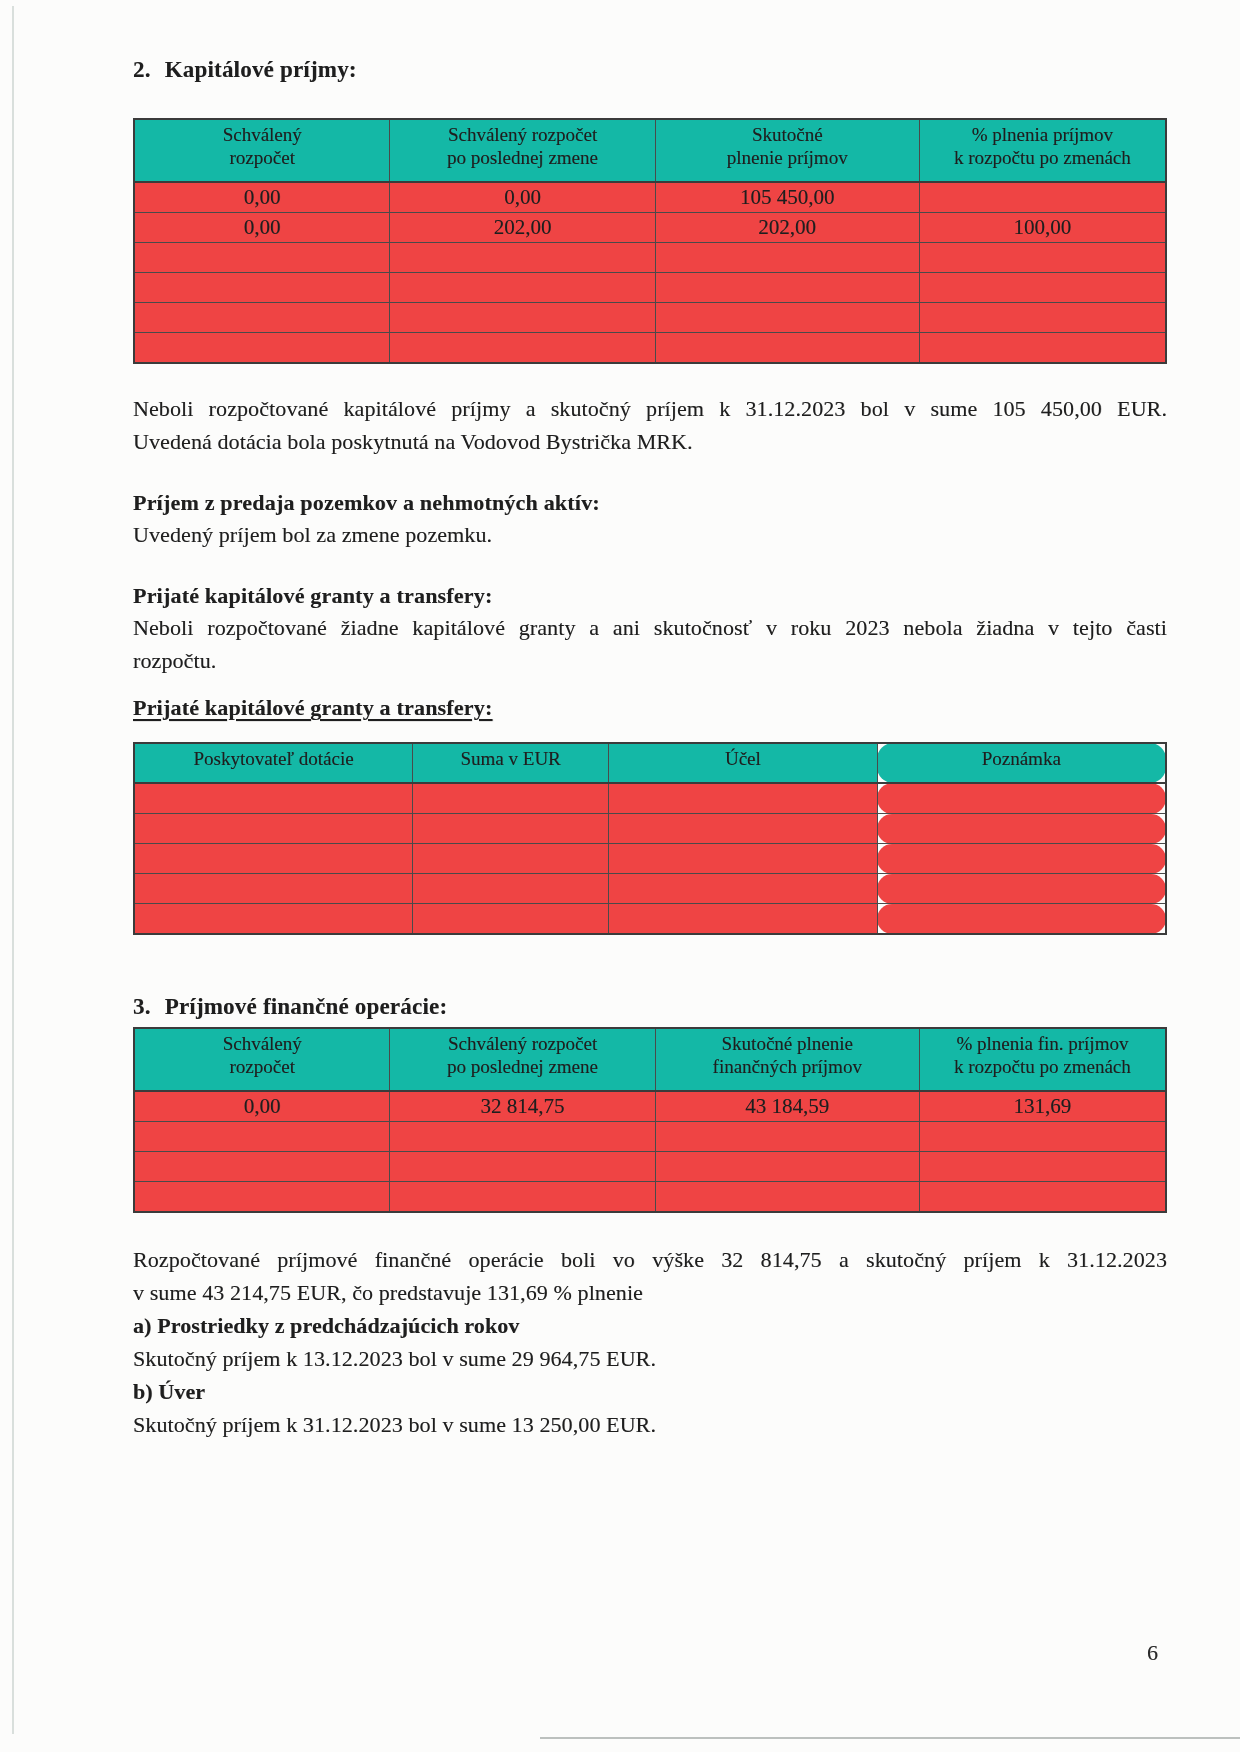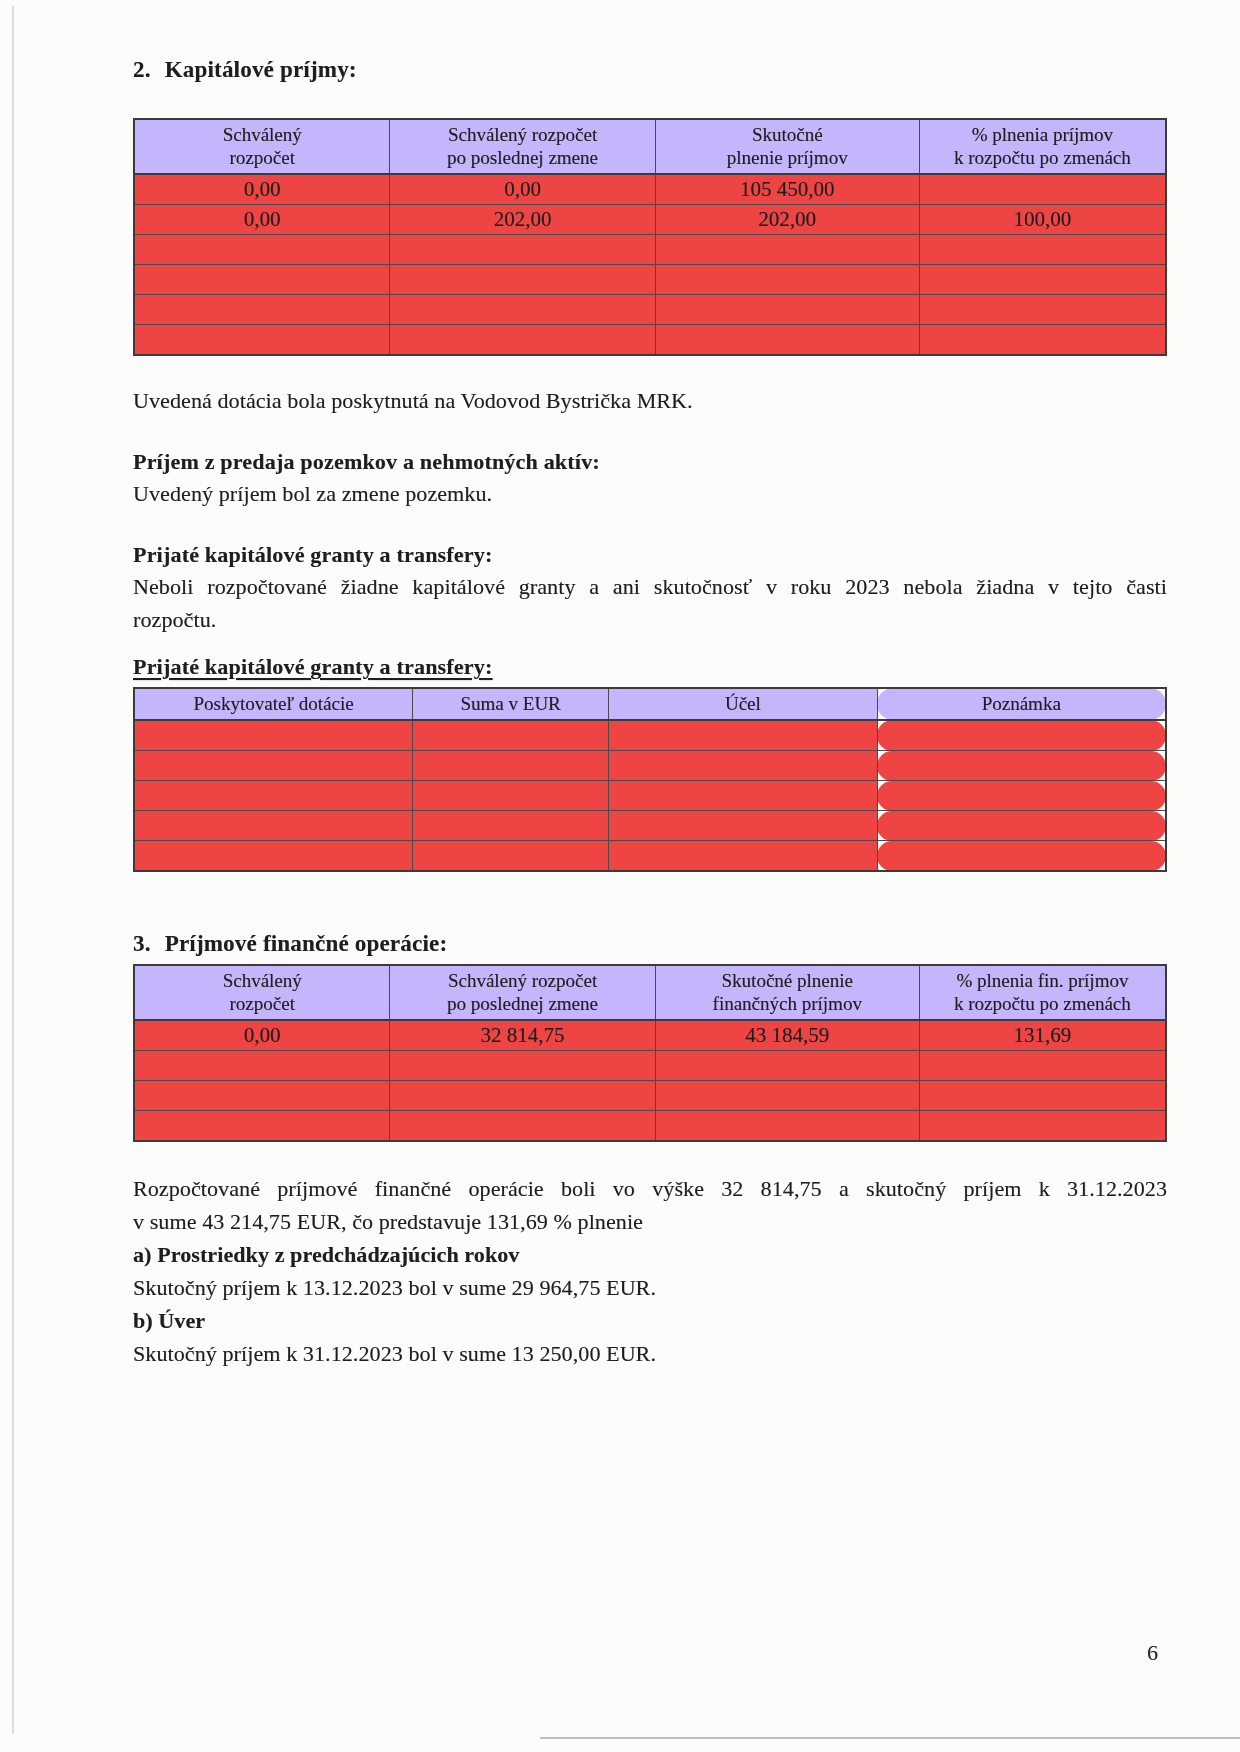--- a/index.html
+++ b/index.html
@@ -39,25 +39,25 @@
     width:100%;
     border-collapse:collapse;
     border:2px solid #3b3b3b;
   }
   th,td{
     border:1px solid #4a4a4a;
     text-align:center;
     vertical-align:middle;
   }
   th{
-    background:#c4b5fd;
+    background:#14b8a6;
     font-weight:normal;
     font-size:19px;
     line-height:23px;
-    padding:3px 4px 4px 4px;
+    padding:3px 4px 12px 4px;
     white-space:pre-line;
     border-bottom:2px solid #3b3b3b;
   }
   td{
     font-size:21px;
     height:29px;
     padding:0 6px;
     line-height:1.2;
     background:#ef4444;
   }
@@ -69,21 +69,21 @@
   .t-grants th:nth-child(2),.t-grants td:nth-child(2){width:19%;}
   .t-grants th:nth-child(3),.t-grants td:nth-child(3){width:26%;}
   .t-grants th:nth-child(4),.t-grants td:nth-child(4){width:28%;border-radius:16px;}
   
   .mt-title{margin-top:56px;}
   .mt-table1{margin-top:34px;}
   .mt-par1{margin-top:28px;}
   .mt-landsale{margin-top:30px;}
   .mt-grants{margin-top:30px;}
   .mt-grantshead{margin-top:16px;}
-  .mt-table2{margin-top:5px;}
+  .mt-table2{margin-top:19px;}
   .mt-sec3{margin-top:58px;}
   .mt-table3{margin-top:6px;}
   .mt-finpar{margin-top:30px;}
   
   .page-number{
     position:absolute;right:82px;top:1640px;
     font-size:22px;color:#2a2a2a;
   }
   
   .scan-line-left{
@@ -154,20 +154,21 @@
         <tr>
           <td></td>
           <td></td>
           <td></td>
           <td></td>
         </tr>
       </tbody>
     </table>
 
   <div class="mt-par1">
+    <div class="bodyline jl">Neboli rozpočtované kapitálové príjmy a skutočný príjem k 31.12.2023 bol v sume 105 450,00 EUR.</div>
     <div class="bodyline">Uvedená dotácia bola poskytnutá na Vodovod Bystrička MRK.</div>
   </div>
 
   <div class="mt-landsale">
     <div class="sub-heading">Príjem z predaja pozemkov a nehmotných aktív:</div>
     <div class="bodyline">Uvedený príjem bol za zmene pozemku.</div>
   </div>
 
   <div class="mt-grants">
     <div class="sub-heading">Prijaté kapitálové granty a transfery:</div>

